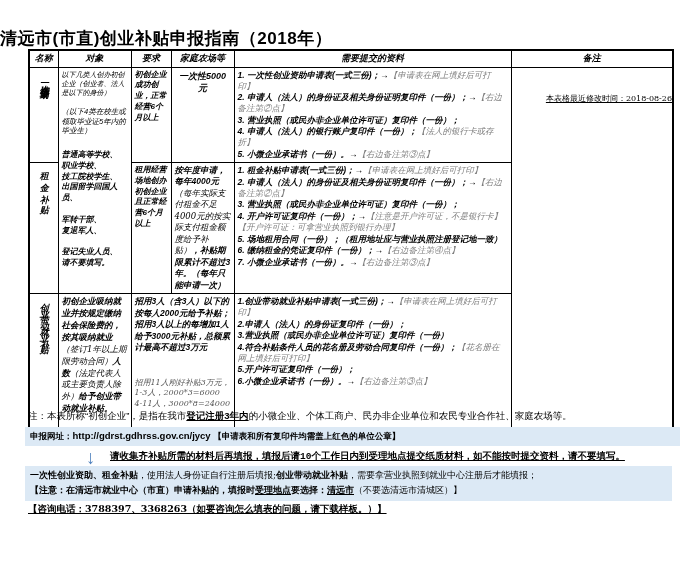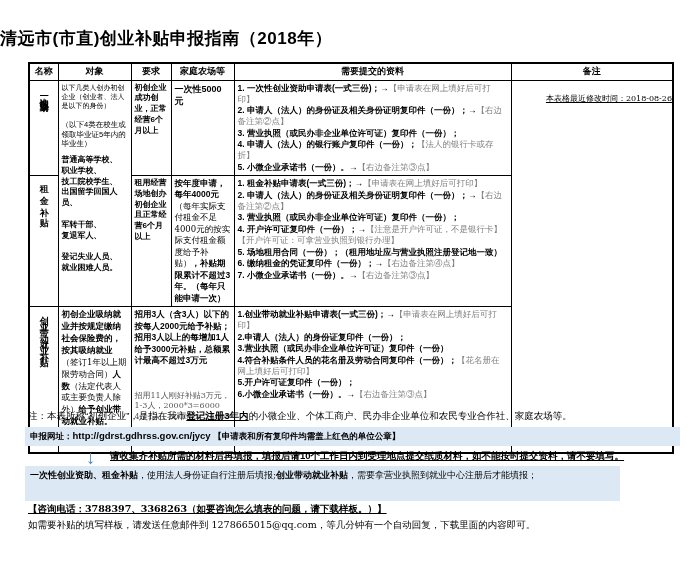--- a/index.html
+++ b/index.html
@@ -5,40 +5,40 @@
   * { box-sizing: border-box; margin: 0; padding: 0; }
   html, body { width: 700px; height: 565px; background: #fff; }
   body { font-family: "Liberation Sans", sans-serif; color: #000; position: relative; overflow: hidden; }
   .page { position: absolute; inset: 0; }
 
   .title { position: absolute; top: 27px; left: 0; width: 540px; text-align: left;
            font-size: 17px; font-weight: bold; letter-spacing: 0.5px; }
   .modified { position: absolute; top: 45px; right: 28px; font-size: 8px;
               font-family: "DejaVu Serif", serif; text-decoration: underline; margin-top: 48px; }
 
-  table.tbl { position: absolute; left: 28px; top: 62px; width: 644px;
-              border-collapse: collapse; table-layout: fixed; border: 2px solid #000; }
+  table.tbl { position: absolute; left: 28px; top: 49px; width: 644px;
+              border-collapse: collapse; table-layout: fixed; border: 2px solid #000; font-style: italic; }
   .tbl th, .tbl td { border: 1px solid #000; vertical-align: top; padding: 2px 3px; }
   .tbl th { height: 17px; font-size: 9px; font-weight: bold; text-align: center; vertical-align: middle; padding: 1px; }
   tr.r1 { height: 64px; } tr.r2 { height: 118px; } tr.r3 { height: 146px; }
 
   .vcell { text-align: center; vertical-align: middle; }
   .vname { display: inline-block; writing-mode: vertical-rl; text-orientation: upright;
            font-weight: bold; font-size: 9px; }
   .ls1 { letter-spacing: 1px; } .ls2 { letter-spacing: 11px; } .ls3 { letter-spacing: 6px; }
 
   .objcell { font-size: 7.5px; line-height: 1.3; }
   .obj-intro { font-size: 7px; margin-bottom: 10px; }
-  .obj-sub { font-size: 7.5px; margin-bottom: 6px; }
+  .obj-sub { font-size: 7.5px; margin-bottom: 14px; }
   .obj-list { font-weight: bold; font-size: 8px; line-height: 1.35; }
   .preline { white-space: pre-line; }
 
   .reqcell { font-weight: bold; font-size: 8px; line-height: 1.35; vertical-align: middle; }
   .stdcell { font-size: 8.5px; line-height: 1.35; vertical-align: middle; }
-  .std1 { font-weight: bold; font-size: 9px; }
+  .std1 { text-align: center; font-weight: bold; font-size: 9px; }
   .std-b { font-weight: bold; }
   .std-s { font-family: "DejaVu Serif", serif; }
   .std-example { margin-top: 24px; color: #595959; font-family: "DejaVu Serif", serif; font-size: 8px; }
 
   .matcell { font-size: 8.5px; line-height: 11px; padding-top: 3px; }
   .mat-line { margin-bottom: 0.5px; }
   .mat-main { font-weight: bold; }
   .mat-note { color: #7f7f7f; font-family: "DejaVu Serif", serif; }
 
   .remcell { font-family: "DejaVu Serif", serif; font-size: 7.5px; line-height: 1.42; padding: 4px 4px; }
@@ -52,24 +52,24 @@
   .note-bold { font-weight: bold; text-decoration: underline; margin-top: 12px; }
 
   .apply-row { position: absolute; left: 25px; top: 427px; width: 655px; height: 19px;
                background: #dce9f5; padding: 3px 8px 0 5px; font-size: 9px; }
   .apply-label { font-family: "DejaVu Serif", serif; font-weight: bold; font-size: 8.5px; }
   .apply-url { font-weight: bold; font-size: 9.5px; }
   .apply-note { font-weight: bold; font-size: 8.5px; }
 
   .collect-row { position: absolute; left: 0; top: 447px; width: 700px; height: 20px; }
   .blue-arrow { position: absolute; left: 86px; top: 0px; color: #4f81bd; font-size: 19px; font-weight: bold; }
-  .collect-text { position: absolute; left: 110px; top: 3px; font-family: Liberation Sans, sans-serif;
+  .collect-text { position: absolute; left: 110px; top: 3px; font-family: Liberation Mono, monospace;
                   font-weight: bold; font-size: 9.5px; text-decoration: underline; }
 
-  .blue-block { position: absolute; left: 25px; top: 466px; width: 595px; height: 35px;
+  .blue-block { position: absolute; left: 25px; top: 466px; width: 647px; height: 35px;
                 background: #dce9f5; padding: 2px 0 0 5px; font-family: "DejaVu Serif", serif;
                 font-size: 9px; line-height: 15px; }
   .bb-bold { font-weight: bold; }
   .bb-u { font-weight: bold; text-decoration: underline; }
 
   .phone-line { position: absolute; left: 28px; top: 503px; font-family: "DejaVu Serif", serif;
                 font-weight: bold; font-size: 9.5px; text-decoration: underline; }
   .final-line { position: absolute; left: 28px; top: 519px; font-family: "DejaVu Serif", serif; font-size: 9.5px; }
 </style>
 </head>
@@ -108,21 +108,21 @@
         <div class="obj-sub">（以下4类在校生或领取毕业证5年内的毕业生）</div>
         <div class="obj-list preline">普通高等学校、
 职业学校、
 技工院校学生、
 出国留学回国人员、
 
 军转干部、
 复退军人、
 
 登记失业人员、
-就业困难人员。</div>
+请不要填写。</div>
       </td>
       <td class="reqcell">初创企业成功创业，正常经营6个月以上</td>
       <td class="stdcell std1">一次性5000元</td>
       <td class="matcell">
 
       <div class="mat-line"><span class="mat-main">1. 一次性创业资助申请表(一式三份)；→</span><span class="mat-note">【申请表在网上填好后可打印】</span></div>
             <div class="mat-line"><span class="mat-main">2. 申请人（法人）的身份证及相关身份证明复印件（一份）；→</span><span class="mat-note">【右边备注第②点】</span></div>
             <div class="mat-line"><span class="mat-main">3. 营业执照（或民办非企业单位许可证）复印件（一份）；</span><span class="mat-note"></span></div>
             <div class="mat-line"><span class="mat-main">4. 申请人（法人）的银行账户复印件（一份）；</span><span class="mat-note">【法人的银行卡或存折】</span></div>
             <div class="mat-line"><span class="mat-main">5. 小微企业承诺书（一份）。→</span><span class="mat-note">【右边备注第③点】</span></div>
@@ -196,18 +196,20 @@
 
   <div class="collect-row">
     <span class="blue-arrow">↓</span>
     <span class="collect-text">请收集齐补贴所需的材料后再填报，填报后请10个工作日内到受理地点提交纸质材料，如不能按时提交资料，请不要填写。</span>
   </div>
 
   <div class="blue-block">
     <div>
       <span class="bb-bold">一次性创业资助、租金补贴</span><span>，使用法人身份证自行注册后填报;</span><span class="bb-bold">创业带动就业补贴</span><span>，需要拿营业执照到就业中心注册后才能填报；</span>
     </div>
+    <div>
+      <span class="bb-bold">【注意：在清远市就业中心（市直）申请补贴的，填报时</span><span class="bb-u">受理地点</span><span class="bb-bold">要选择：</span><span class="bb-u">清远市</span><span>（不要选清远市清城区）】</span>
+    </div>
   </div>
 
   <div class="phone-line">【咨询电话：3788397、3368263（如要咨询怎么填表的问题，请下载样板。）】</div>
-  <div class="final-line">如需要补贴的填写样板，请发送任意邮件到 1278665015@qq.com，等几分钟有一个自动回复，下载里面的内容即可。</div>
 
 </div>
 
 </body></html>

